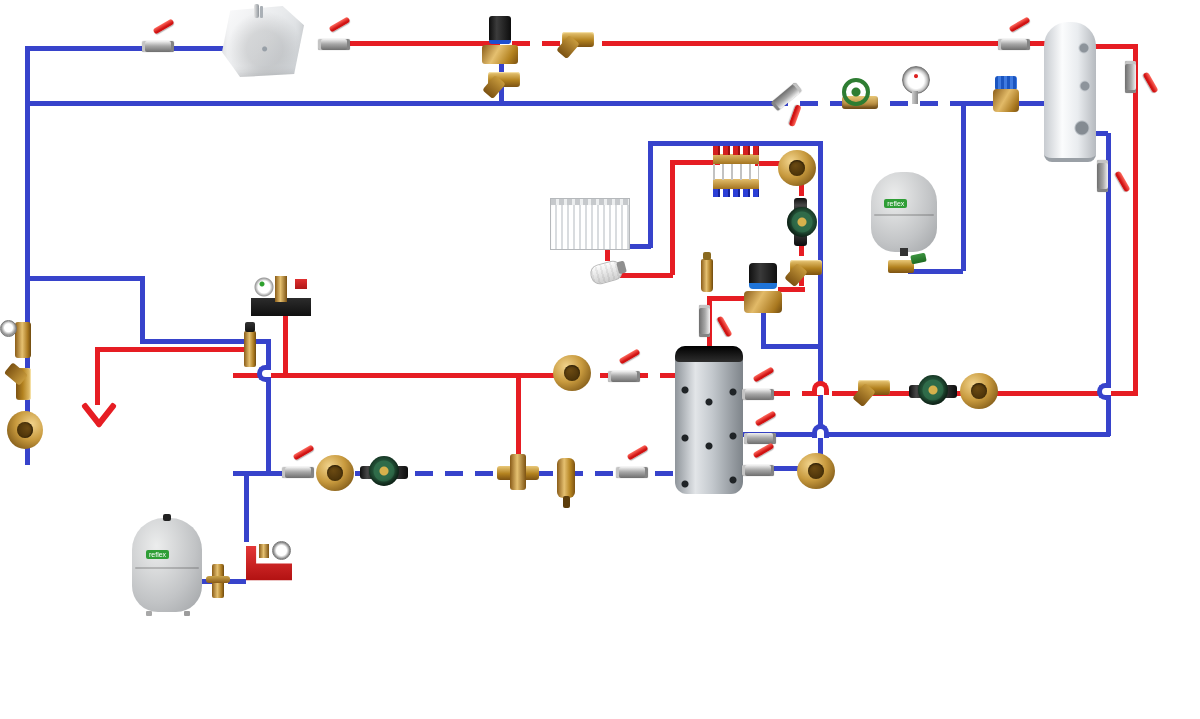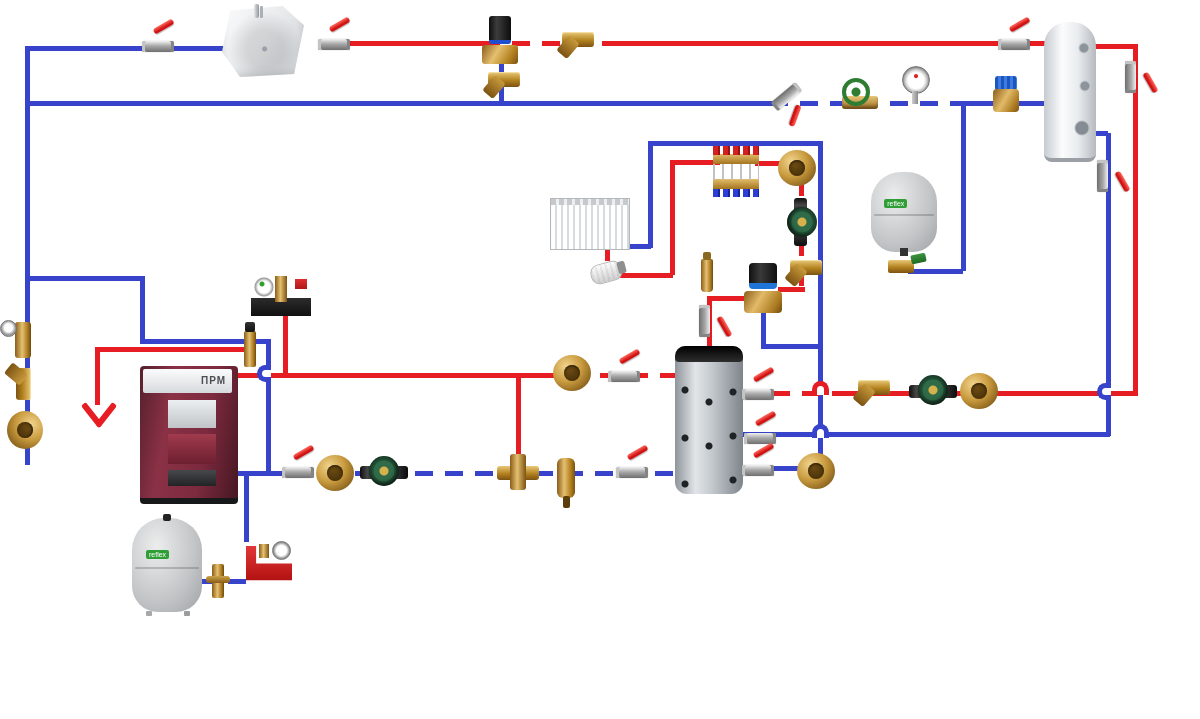--- a/index.html
+++ b/index.html
@@ -306,23 +306,20 @@
     <div class="comp pump" style="left: 362px; top: 452px;"></div>
     <div class="comp pump" style="left: 779px; top: 202px; transform: rotate(90deg);"></div>
     <div class="comp pump-mix" style="left: 741px; top: 263px;"></div>
     <div class="comp air-vent" style="left: 696px; top: 252px;"></div>
     <div class="comp fill-valve" style="left: 239px; top: 322px;"></div>
     <div class="comp separator" style="left: 551px; top: 456px;"></div>
     <div class="comp three-way-valve" style="left: 497px; top: 452px;"></div>
     <div class="comp thermo-head" style="left: 590px; top: 256px; transform: rotate(-15deg);"></div>
     <div class="comp radiator" style="left: 550px; top: 198px;"></div>
     <div class="comp manifold" style="left: 713px; top: 146px;"></div>
-    <div class="comp boiler" style="left: 140px; top: 366px;">
-      <span class="comp-label">ПРМ</span>
-    </div>
     <div class="comp buffer-tank" style="left: 675px; top: 346px;"></div>
     <div class="comp dhw-tank" style="left: 1044px; top: 22px;"></div>
     <div class="comp vessel-lg" style="left: 132px; top: 518px;">
       <span class="comp-label">reflex</span>
     </div>
     <div class="comp vessel-sm" style="left: 871px; top: 172px;">
       <span class="comp-label">reflex</span>
     </div>
     <div class="comp valve-green-mini" style="left: 886px; top: 248px;"></div>
     <div class="comp bsg" style="left: 251px; top: 274px;"></div>

